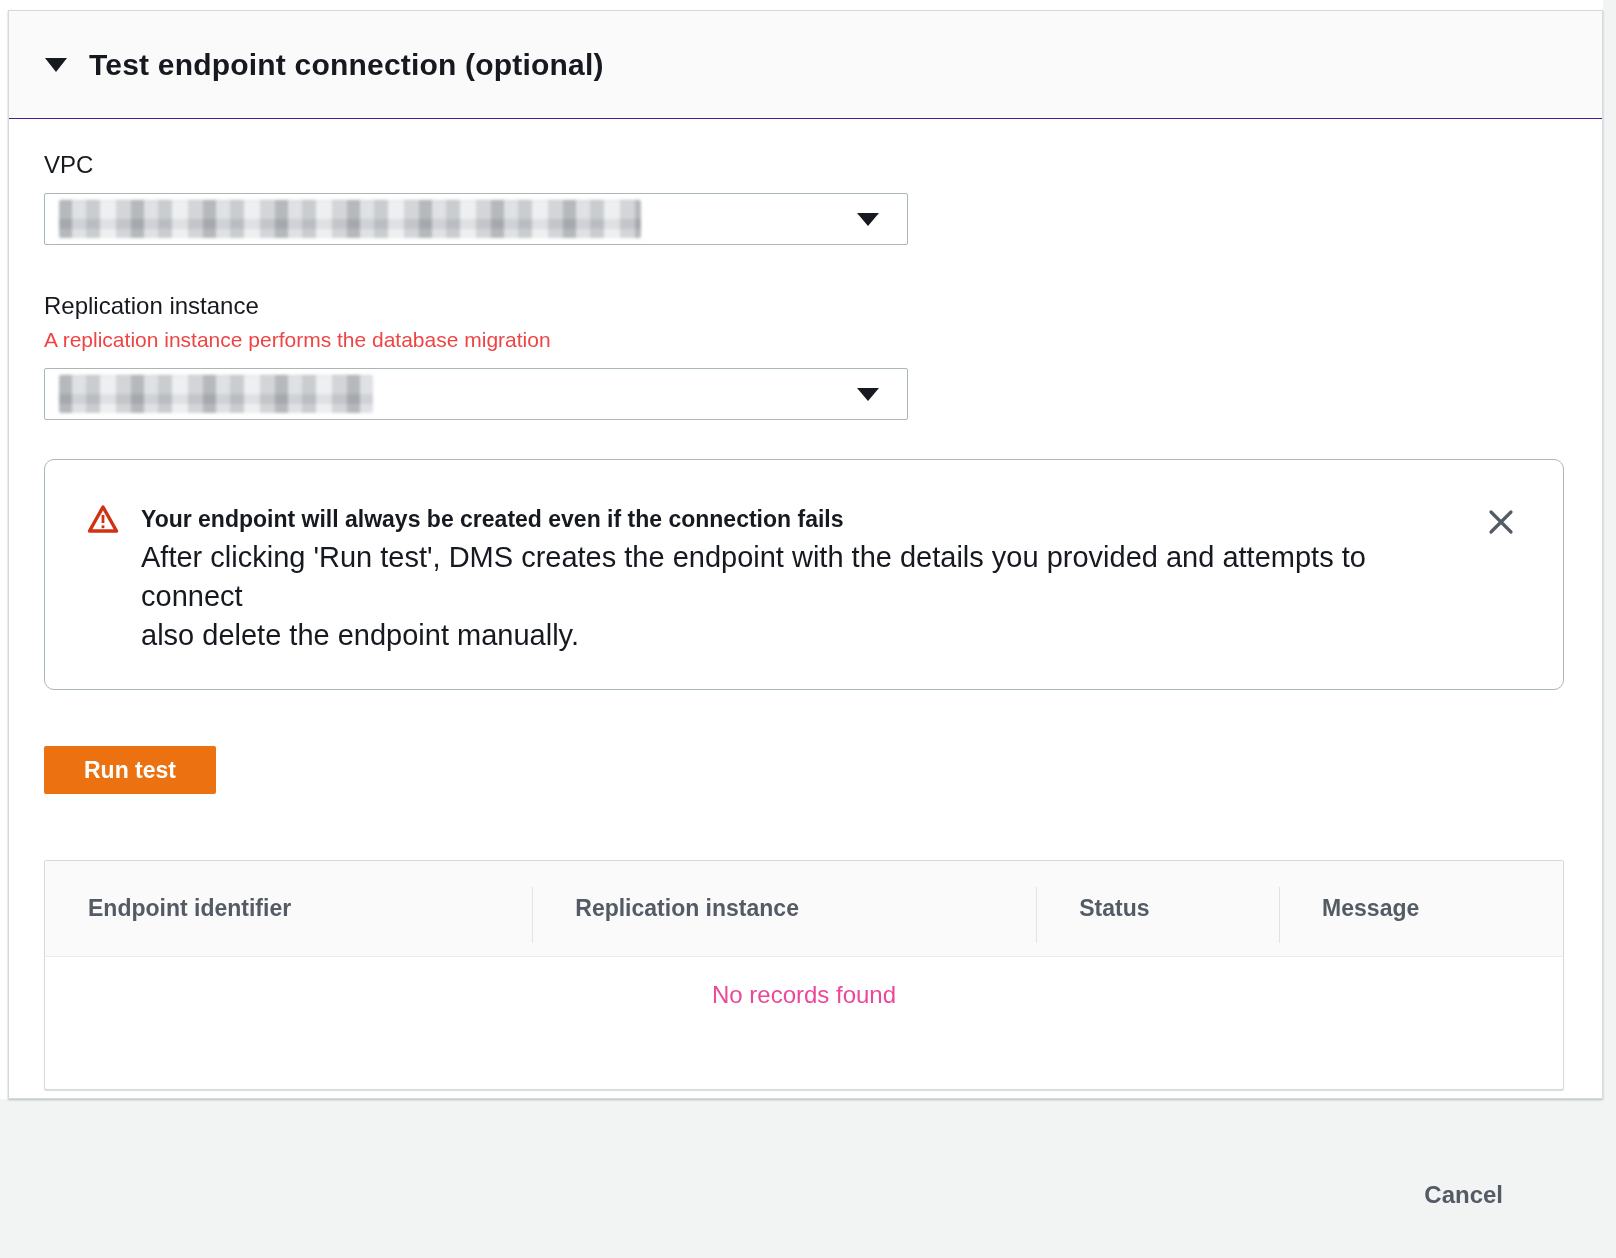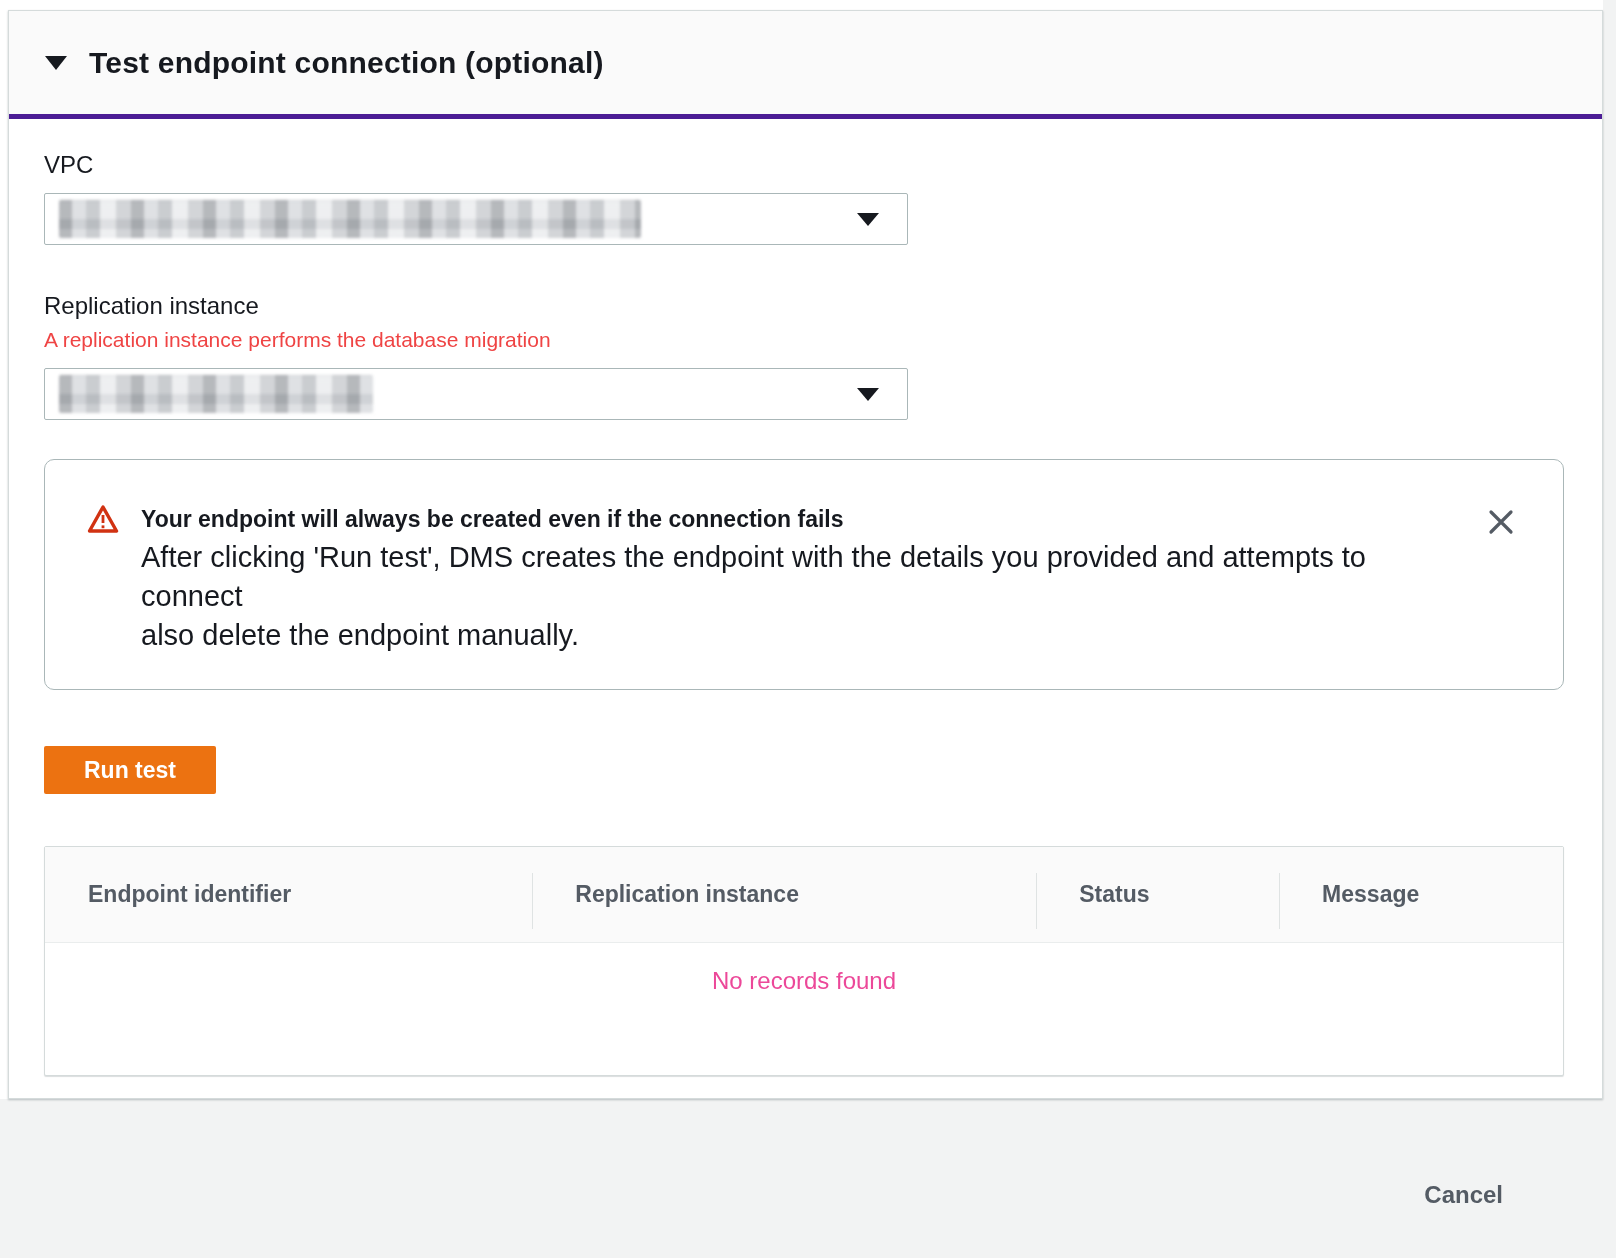--- a/index.html
+++ b/index.html
@@ -19,21 +19,21 @@
   }
   .panel {
     position: absolute; left: 8px; top: 10px;
     width: 1595px; height: 1089px;
     background: #ffffff;
     border: 1px solid #d5dbdb;
     box-shadow: 0 1px 2px 0 rgba(0, 28, 36, 0.25);
   }
   .panel-header {
     background: #fafafa;
-    border-bottom: 5px solid #4c1d95;
+    border-bottom: 1px solid #4c1d95;
     height: 108px;
     display: flex; align-items: center;
     padding: 0 36px;
     cursor: pointer;
   }
   .collapse-caret {
     width: 0; height: 0;
     border-left: 11px solid transparent;
     border-right: 11px solid transparent;
     border-top: 14px solid #16191f;
@@ -109,21 +109,21 @@
     font-family: inherit;
     font-size: 23px;
     font-weight: bold;
     height: 48px;
     padding: 0 40px;
     cursor: pointer;
   }
   .run-test { margin-top: 56px; }
 
   .results-table {
-    margin-top: 52px;
+    margin-top: 66px;
     border: 1px solid #d5dbdb;
     border-radius: 2px;
     background: #ffffff;
     box-shadow: 0 1px 1px 0 rgba(0, 28, 36, 0.15);
   }
   .table-header-row {
     display: flex;
     background: #fafafa;
     border-bottom: 1px solid #eaeded;
     height: 96px;

